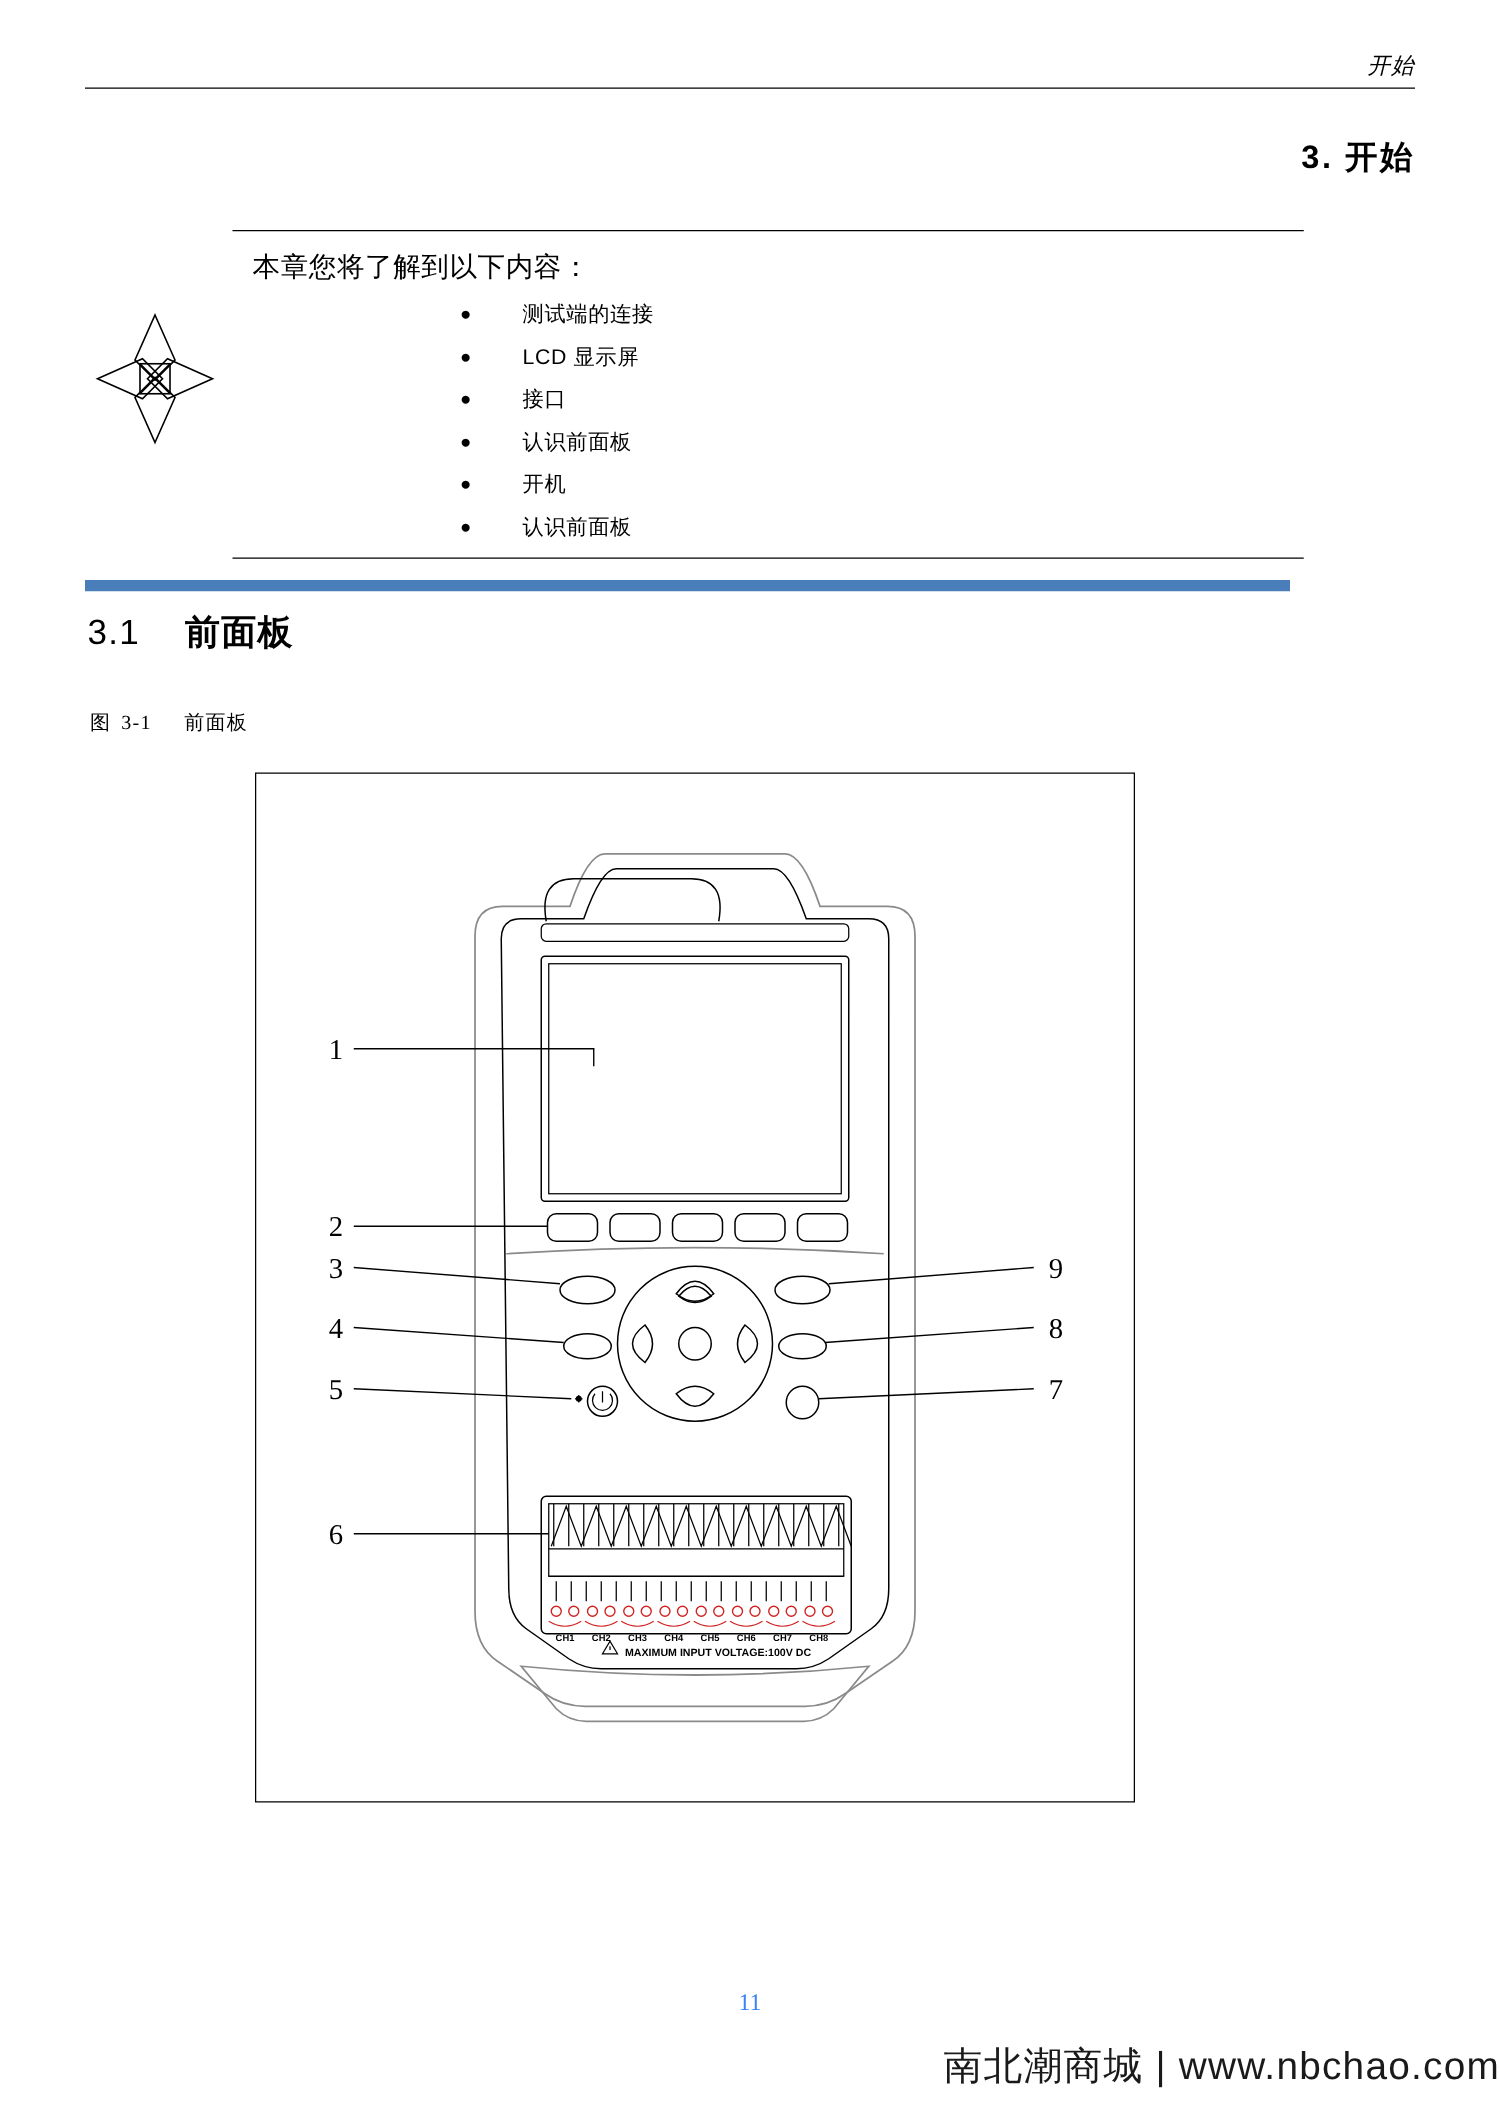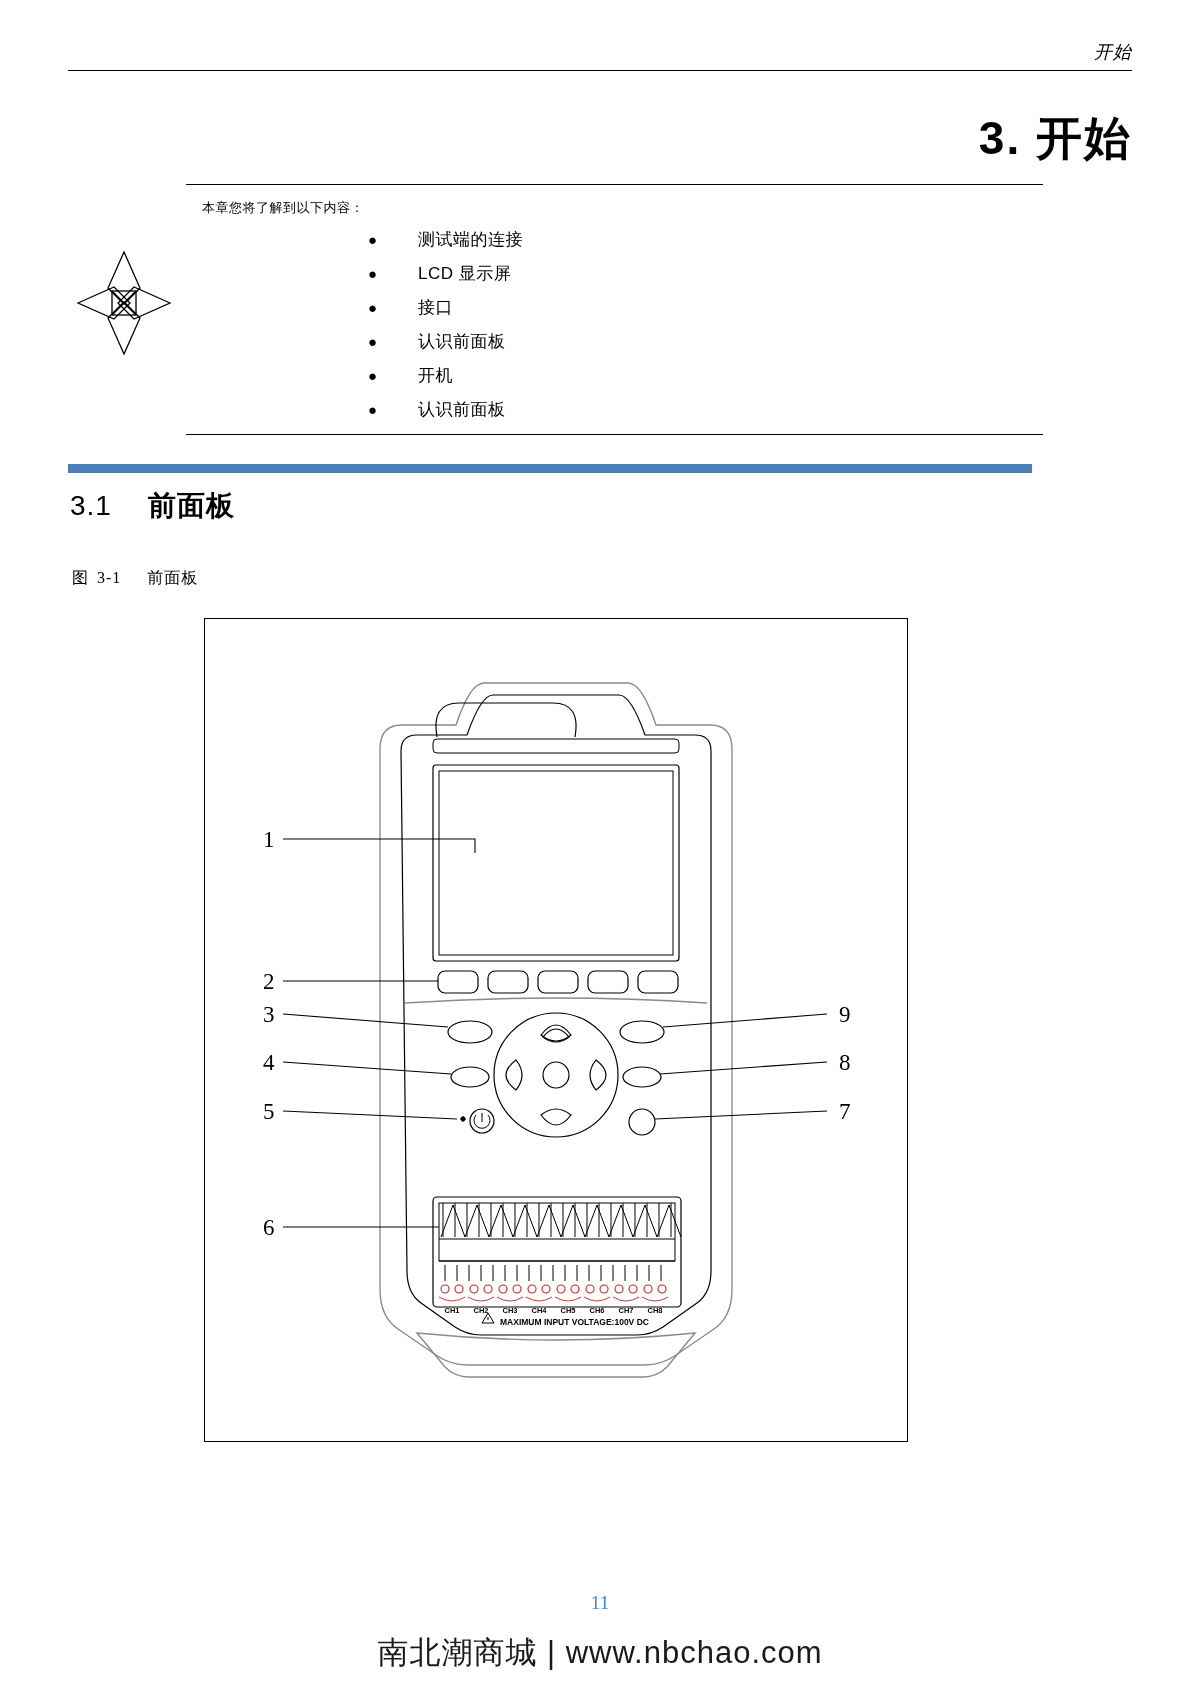--- a/index.html
+++ b/index.html
@@ -39,21 +39,21 @@
     right: 0;
     top: 30px;
     border-top: 1.3px solid #000;
   }
 
   
   .chapter-title {
     position: absolute;
     top: 108px;
     right: 68px;
-    font-size: 46px;
+    font-size: 26px;
     font-weight: bold;
     letter-spacing: 2px;
   }
 
   
   .intro-box {
     position: absolute;
     top: 184px;
     left: 186px;
     width: 857px;
@@ -68,21 +68,21 @@
     right: 0;
     bottom: 0;
     border-top: 1.2px solid #000;
   }
   .intro-inner {
     padding: 10px 0 8px 0;
     min-height: 230px;
     position: relative;
   }
   .intro-lead {
-    font-size: 13px;
+    font-size: 22px;
     margin: 4px 0 6px 16px;
     letter-spacing: 0.5px;
   }
   .intro-list {
     list-style: none;
     margin: 0;
     padding: 0;
   }
   .intro-list li {
     font-size: 17px;
@@ -166,21 +166,21 @@
     text-align: center;
     font-family: "Liberation Serif", serif;
     font-size: 19px;
     color: #3b82f6;
   }
   .footer-brand {
     position: absolute;
     bottom: 28px;
     left: 0;
     width: 100%;
-    text-align: center;
+    text-align: right;
     font-size: 31px;
     color: #1a1a1a;
     letter-spacing: 1px;
   }
 </style>
 </head>
 <body>
 
 <div class="page-header">
   <div class="header-text">开始</div>

